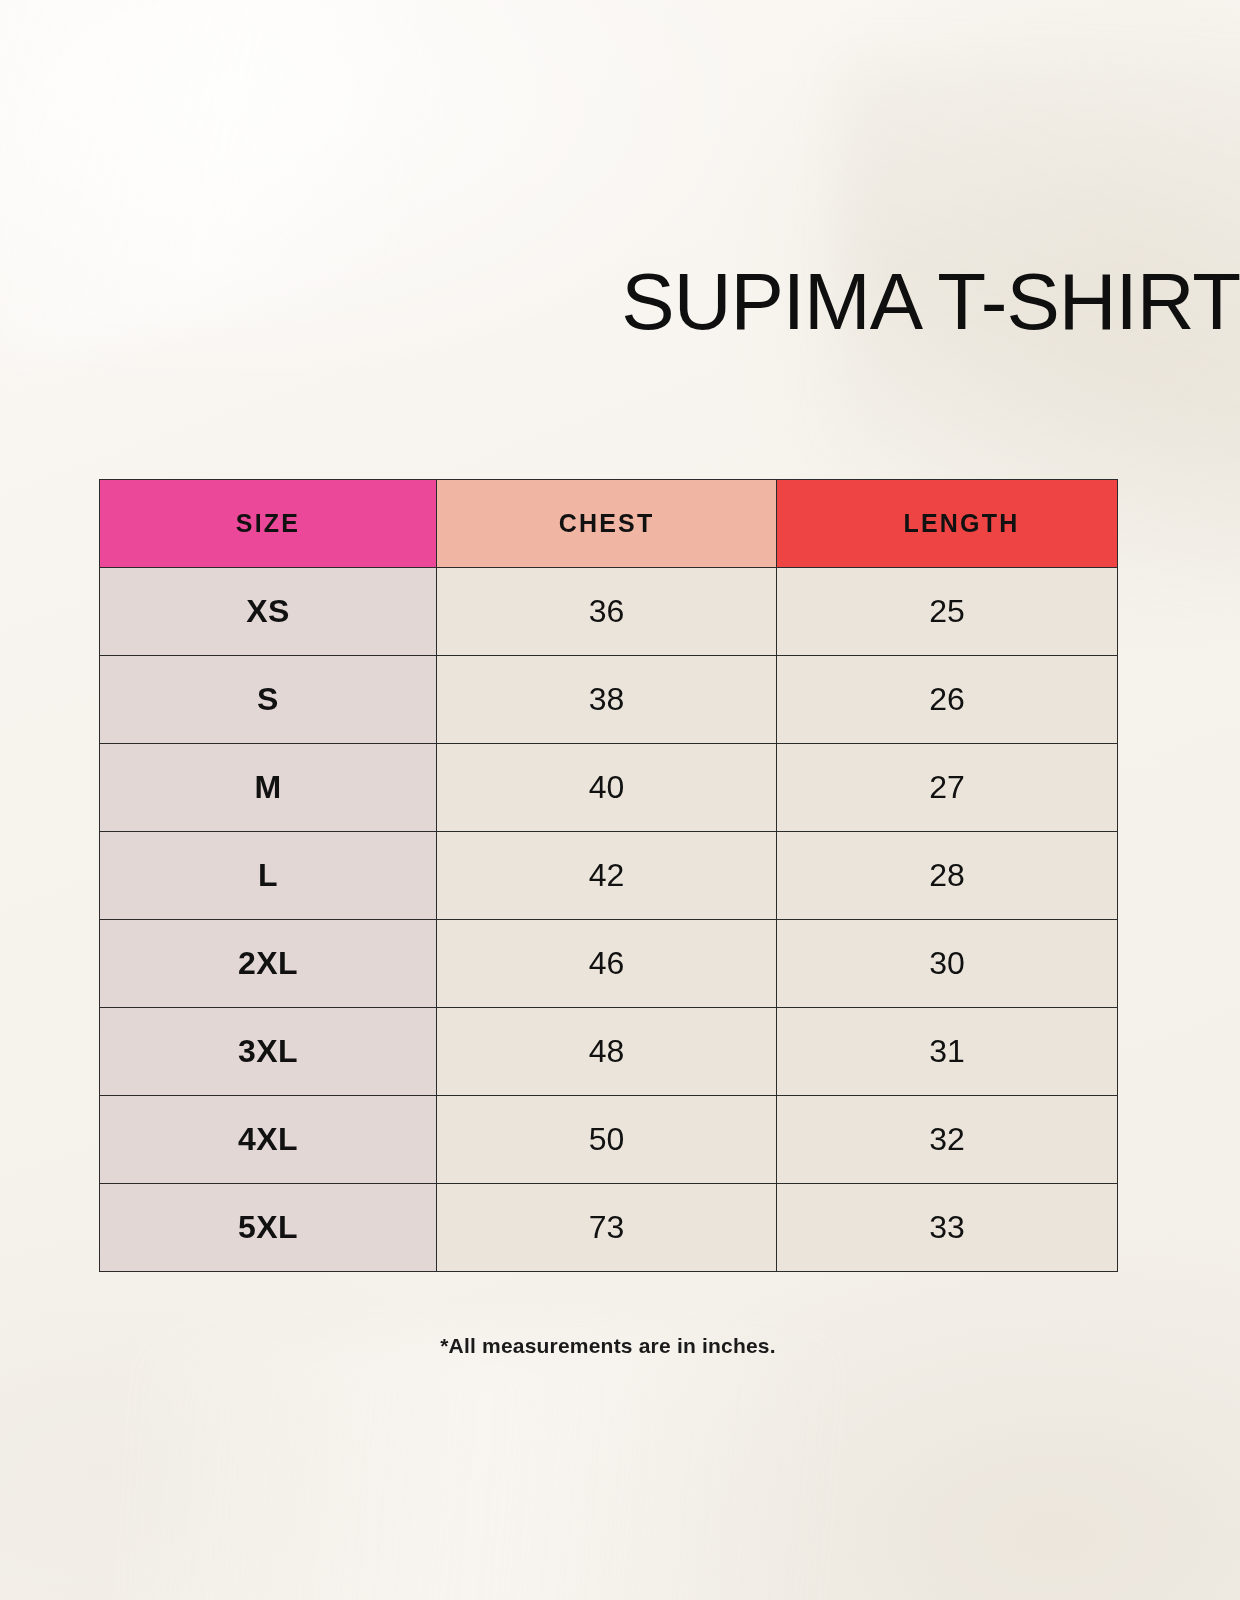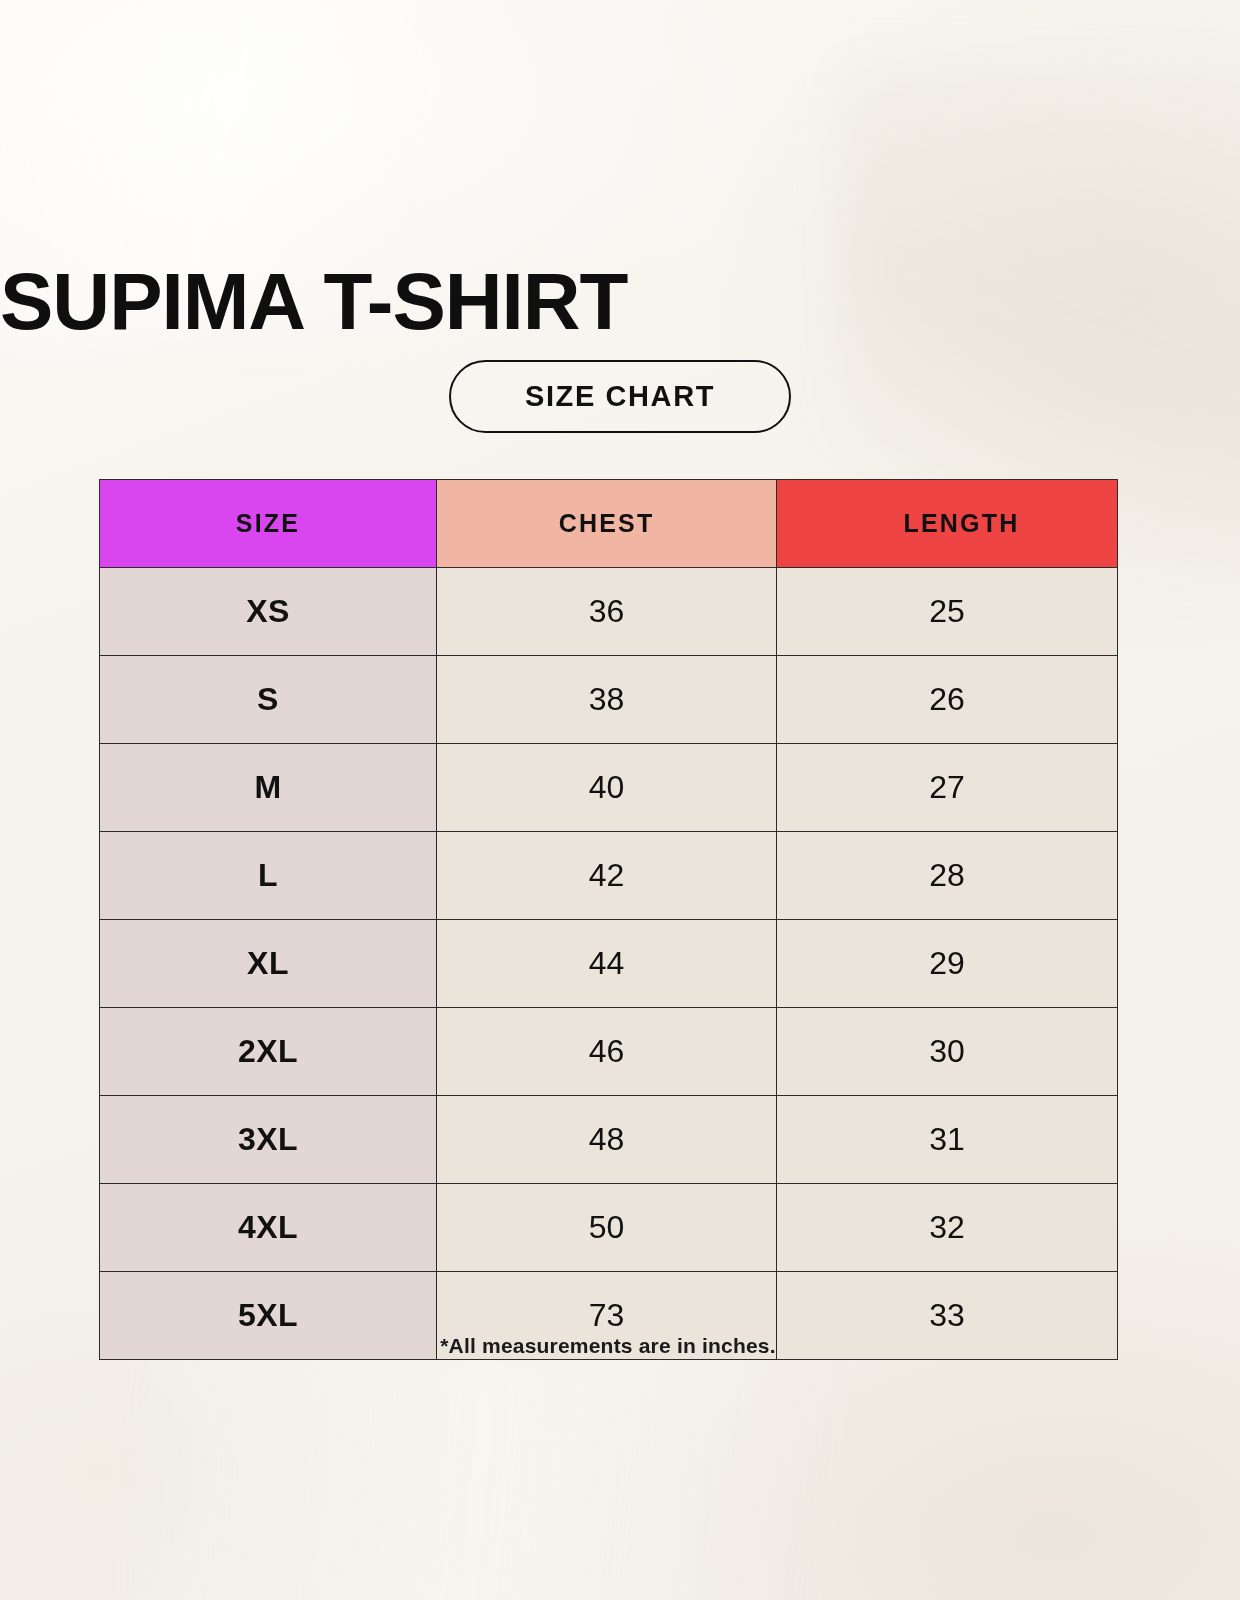--- a/index.html
+++ b/index.html
@@ -53,23 +53,23 @@
     width: 1240px;
     height: 1600px;
     box-sizing: border-box;
   }
 
   .title {
     position: absolute;
     top: 208px;
     left: 0;
     width: 1240px;
-    text-align: left;
+    text-align: right;
     font-size: 80px;
-    font-weight: 700;
+    font-weight: 400;
     letter-spacing: -1px;
     color: #0f0f0f;
     line-height: 1;
   }
 
   .pill-wrap {
     position: absolute;
     top: 360px;
     left: 0;
     width: 1240px;
@@ -108,21 +108,21 @@
   col.c-size { width: 337px; }
   col.c-chest { width: 340px; }
   col.c-length { width: 341px; }
 
   thead th {
     height: 85px;
     font-size: 25px;
     font-weight: 700;
     letter-spacing: 2.2px;
   }
-  th.h-size { background: #d946ef; }
+  th.h-size { background: #ec4899; }
   th.h-chest { background: #f0b5a3; }
   th.h-length { background: #ef4444; padding-left: 30px; }
 
   tbody td {
     height: 85px;
     font-size: 32px;
   }
   td.col-size {
     background: #e2d7d4;
     font-weight: 700;
@@ -149,23 +149,20 @@
 <body>
 
 <div class="page">
   <div class="bg-wash"></div>
   <div class="bg-streak streak-1"></div>
   <div class="bg-streak streak-2"></div>
   <div class="bg-streak streak-3"></div>
 
   <h1 class="title">SUPIMA T-SHIRT</h1>
 
-  <div class="pill-wrap">
-    <div class="pill">SIZE CHART</div>
-  </div>
 
   <div class="table-wrap">
     <table class="size-table">
       <colgroup>
         <col class="c-size">
         <col class="c-chest">
         <col class="c-length">
       </colgroup>
       <thead>
         <tr>
@@ -189,25 +186,20 @@
           <td class="col-size">M</td>
           <td class="col-val">40</td>
           <td class="col-val">27</td>
         </tr>
         <tr>
           <td class="col-size">L</td>
           <td class="col-val">42</td>
           <td class="col-val">28</td>
         </tr>
         <tr>
-          <td class="col-size">XL</td>
-          <td class="col-val">44</td>
-          <td class="col-val">29</td>
-        </tr>
-        <tr>
           <td class="col-size">2XL</td>
           <td class="col-val">46</td>
           <td class="col-val">30</td>
         </tr>
         <tr>
           <td class="col-size">3XL</td>
           <td class="col-val">48</td>
           <td class="col-val">31</td>
         </tr>
         <tr>

